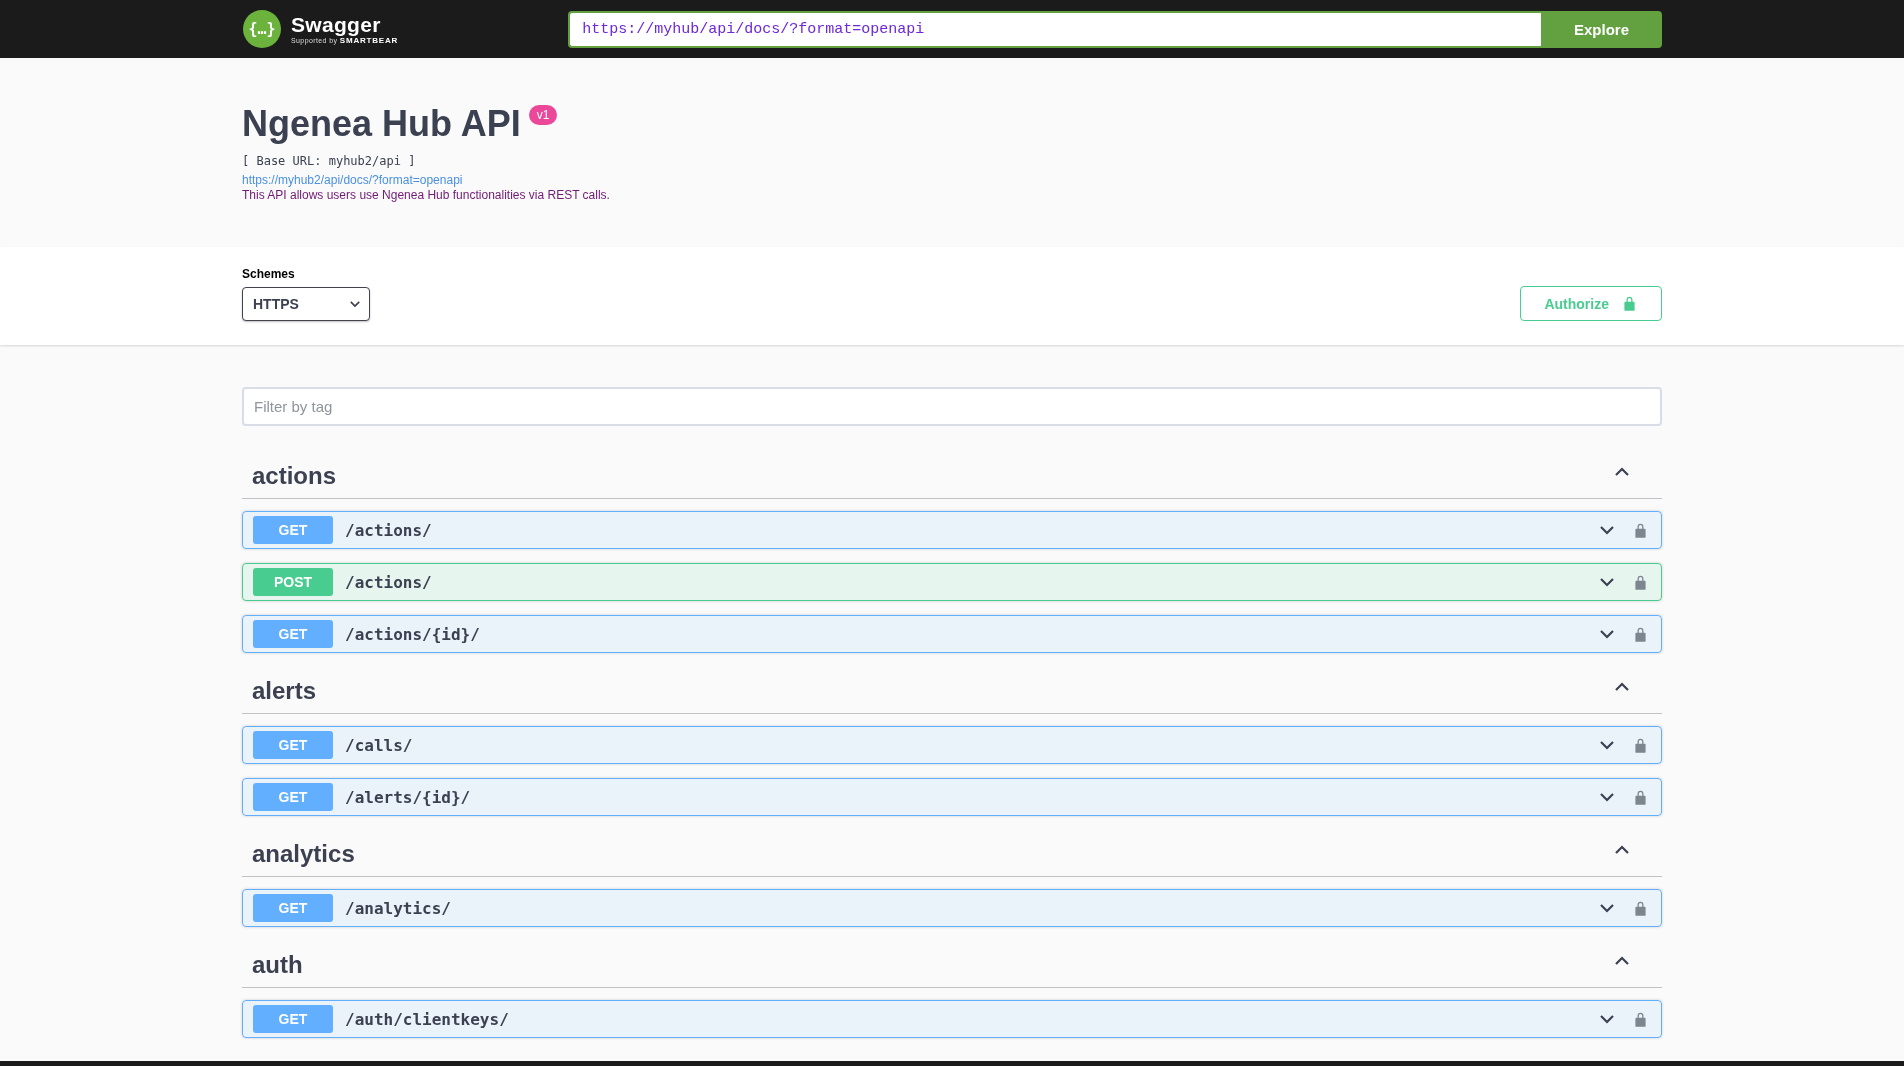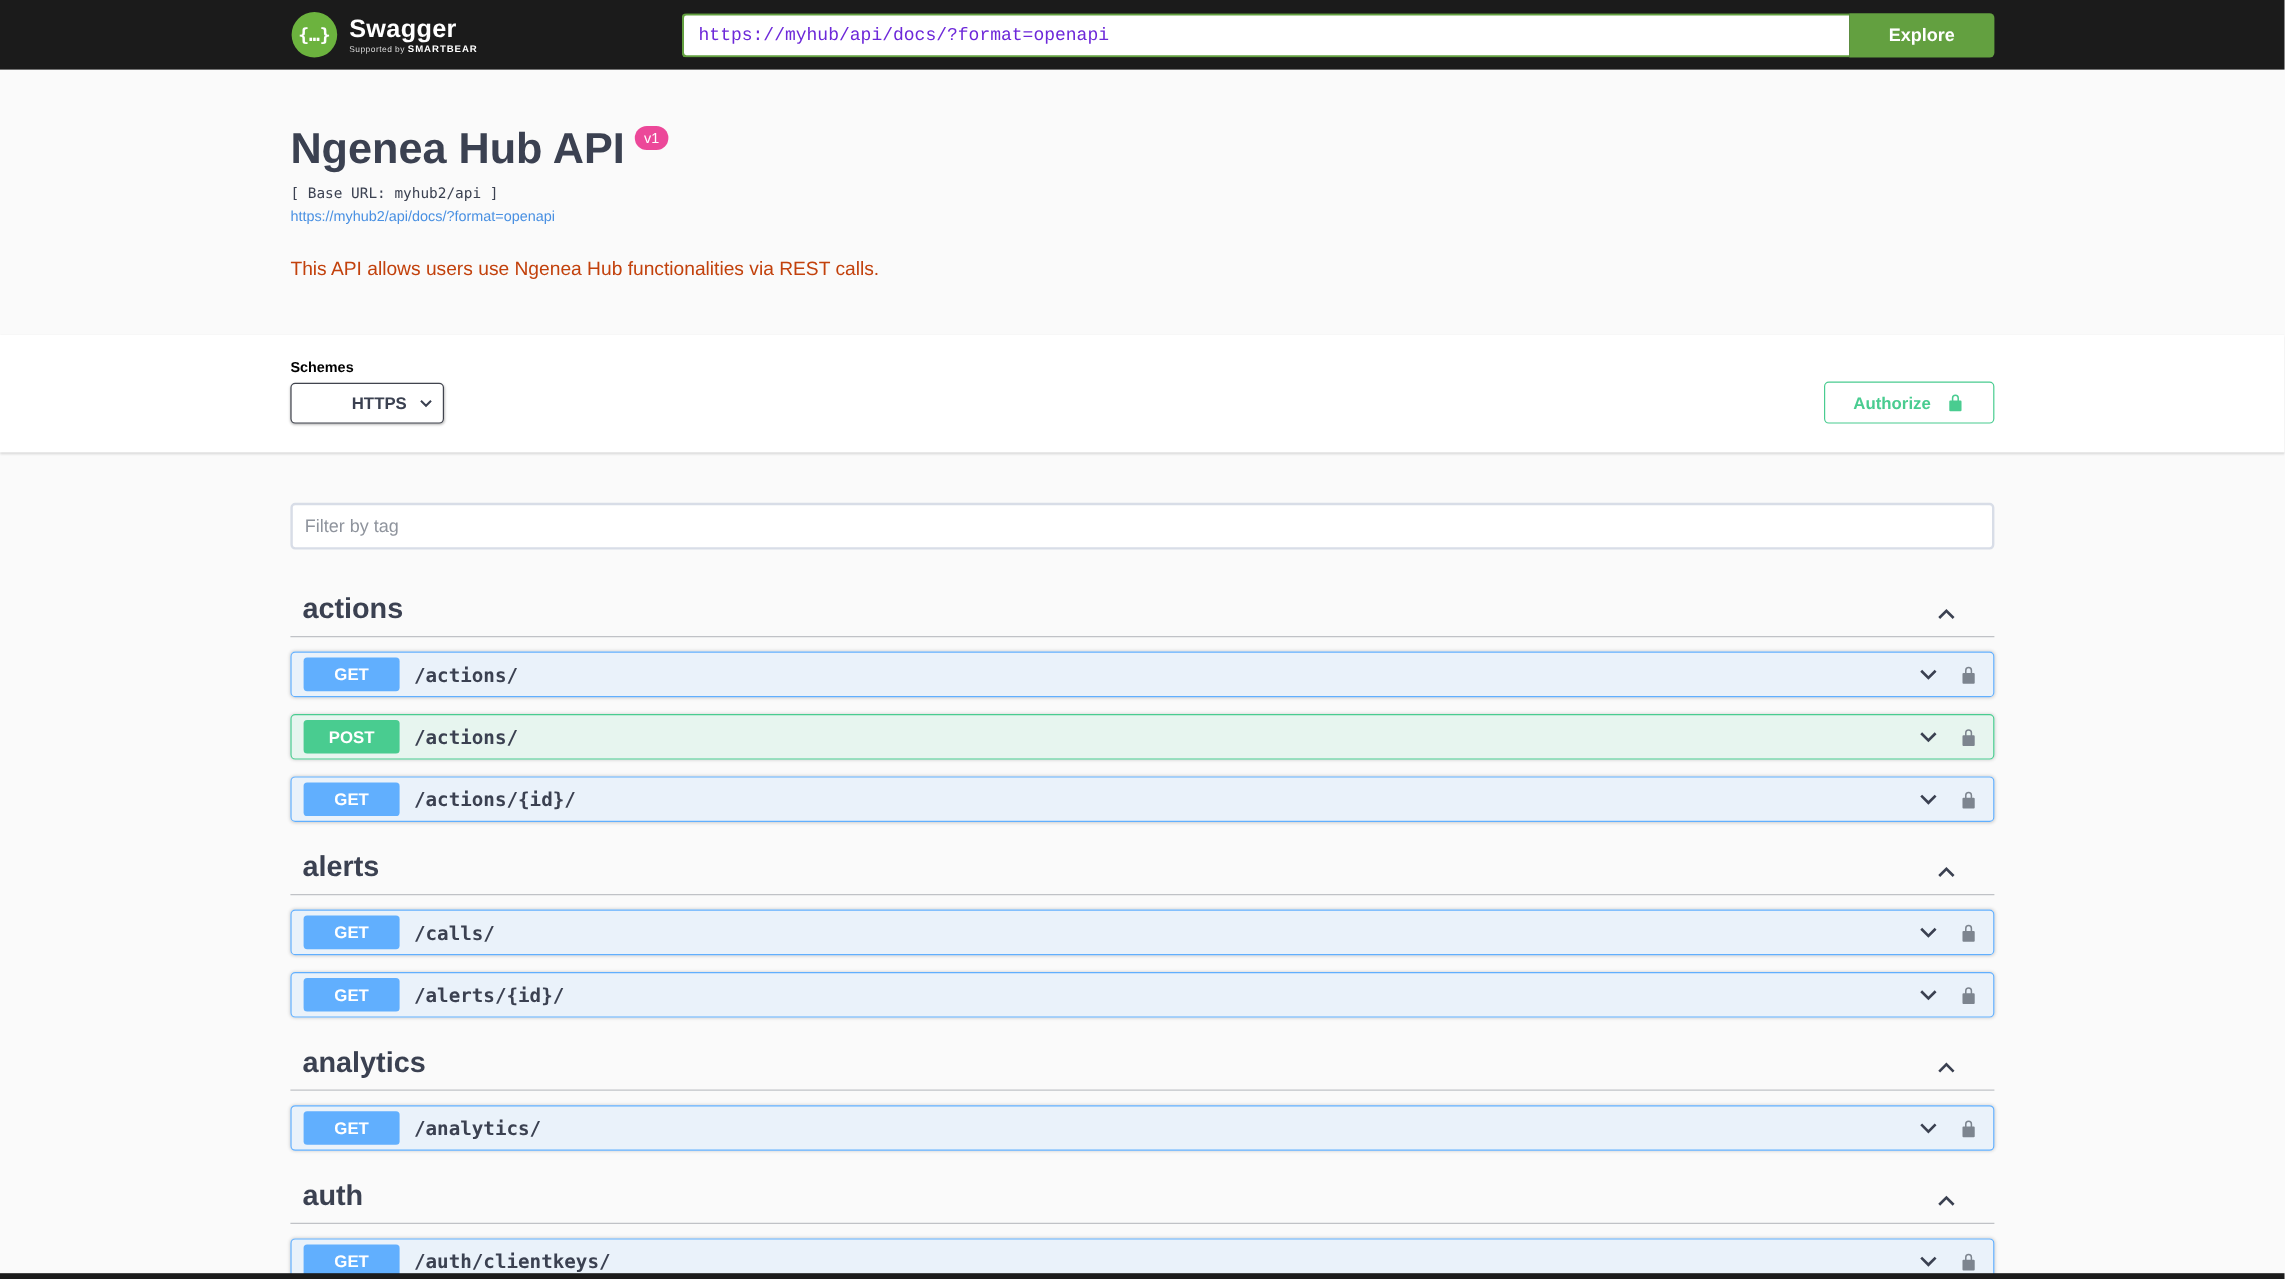--- a/index.html
+++ b/index.html
@@ -98,21 +98,21 @@
     color: #3b4151;
   }
   .spec-link {
     display: inline-block;
     margin-top: 5px;
     font-size: 12px;
     color: #4990e2;
     text-decoration: none;
     cursor: pointer;
   }
-  .api-description { margin-top: 27px; font-size: 16px; color: #c2410c; }
+  .api-description { font-size: 12px; color: #701a75; }
 
   
   .scheme-section {
     background: #fff;
     box-shadow: 0 1px 2px 0 rgba(0,0,0,.15);
     padding: 20px 0 24px;
   }
   .schemes-row { display: flex; justify-content: space-between; align-items: flex-end; }
   .schemes-label {
     display: block;
@@ -129,21 +129,20 @@
     padding: 8px 30px 8px 10px;
     font-size: 14px;
     font-weight: 700;
     color: #3b4151;
     background: #fff;
     border: 1px solid #41444e;
     border-radius: 4px;
     box-shadow: 0 1px 2px 0 rgba(0,0,0,.25);
     font-family: "Liberation Sans", sans-serif;
     cursor: pointer;
-    text-align: right;
   }
   .select-chevron {
     position: absolute;
     right: 8px;
     top: 50%;
     transform: translateY(-50%);
     pointer-events: none;
     color: #3b4151;
   }
   .authorize-button {
@@ -175,21 +174,21 @@
     outline: none;
     font-family: "Liberation Sans", sans-serif;
   }
   .filter-input::placeholder { color: #8f949d; }
 
   
   .operations-container { margin-top: 28px; }
   .tag-section { margin-bottom: 16px; }
   .opblock-tag {
     display: flex;
-    align-items: flex-end;
+    align-items: flex-start;
     justify-content: space-between;
     padding: 8px 30px 8px 10px;
     border-bottom: 1px solid rgba(59,65,81,.3);
     margin-bottom: 12px;
     cursor: pointer;
   }
   .tag-title {
     font-size: 24px;
     font-weight: 700;
     color: #3b4151;

